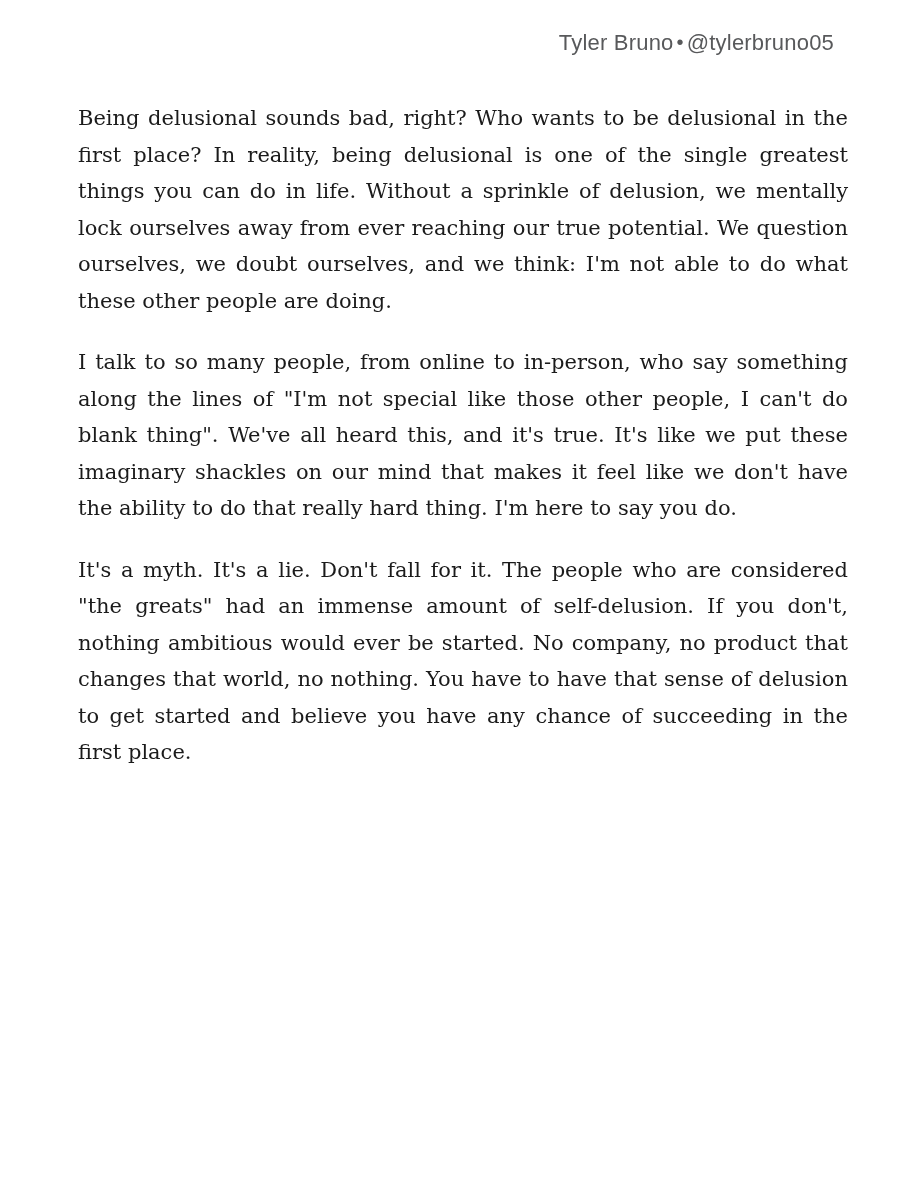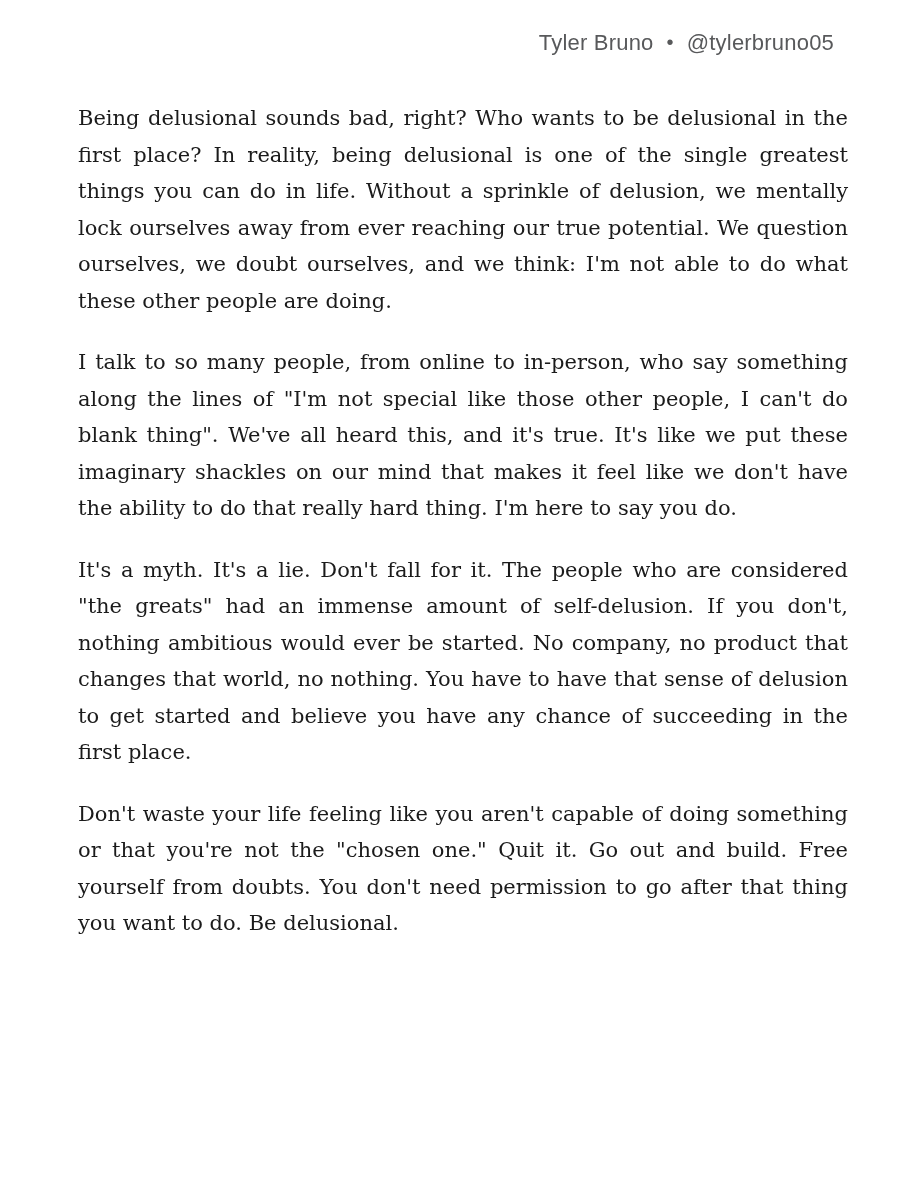--- a/index.html
+++ b/index.html
@@ -12,21 +12,21 @@
     background: #ffffff;
     position: relative;
     overflow: hidden;
   }
   .byline {
     position: absolute;
     top: 30px;
     right: 78px;
     display: flex;
     align-items: center;
-    gap: 13px;
+    gap: 3px;
     font-family: "Liberation Sans", sans-serif;
     font-size: 22px;
     font-weight: 400;
     color: #58595b;
     letter-spacing: 0.2px;
     white-space: nowrap;
   }
   .byline .dot {
     font-size: 20px;
     line-height: 1;
@@ -57,14 +57,13 @@
 <header class="byline">
   <span>Tyler Bruno</span>
   <span class="dot">•</span>
   <span>@tylerbruno05</span>
 </header>
 
 <main class="article">
   <p>Being delusional sounds bad, right? Who wants to be delusional in the first place? In reality, being delusional is one of the single greatest things you can do in life. Without a sprinkle of delusion, we mentally lock ourselves away from ever reaching our true potential. We question ourselves, we doubt ourselves, and we think: I'm not able to do what these other people are doing.</p>
   <p>I talk to so many people, from online to in-person, who say something along the lines of "I'm not special like those other people, I can't do blank thing". We've all heard this, and it's true. It's like we put these imaginary shackles on our mind that makes it feel like we don't have the ability to do that really hard thing. I'm here to say you do.</p>
   <p>It's a myth. It's a lie. Don't fall for it. The people who are considered "the greats" had an immense amount of self-delusion. If you don't, nothing ambitious would ever be started. No company, no product that changes that world, no nothing. You have to have that sense of delusion to get started and believe you have any chance of succeeding in the first place.</p>
-  <p>Don't waste your life feeling like you aren't capable of doing something or that you're not the "chosen one." Quit it. Go out and build. Free yourself from doubts. You don't need permission to go after that thing you want to do. Be delusional.</p>
 </main>
 
 </body></html>

